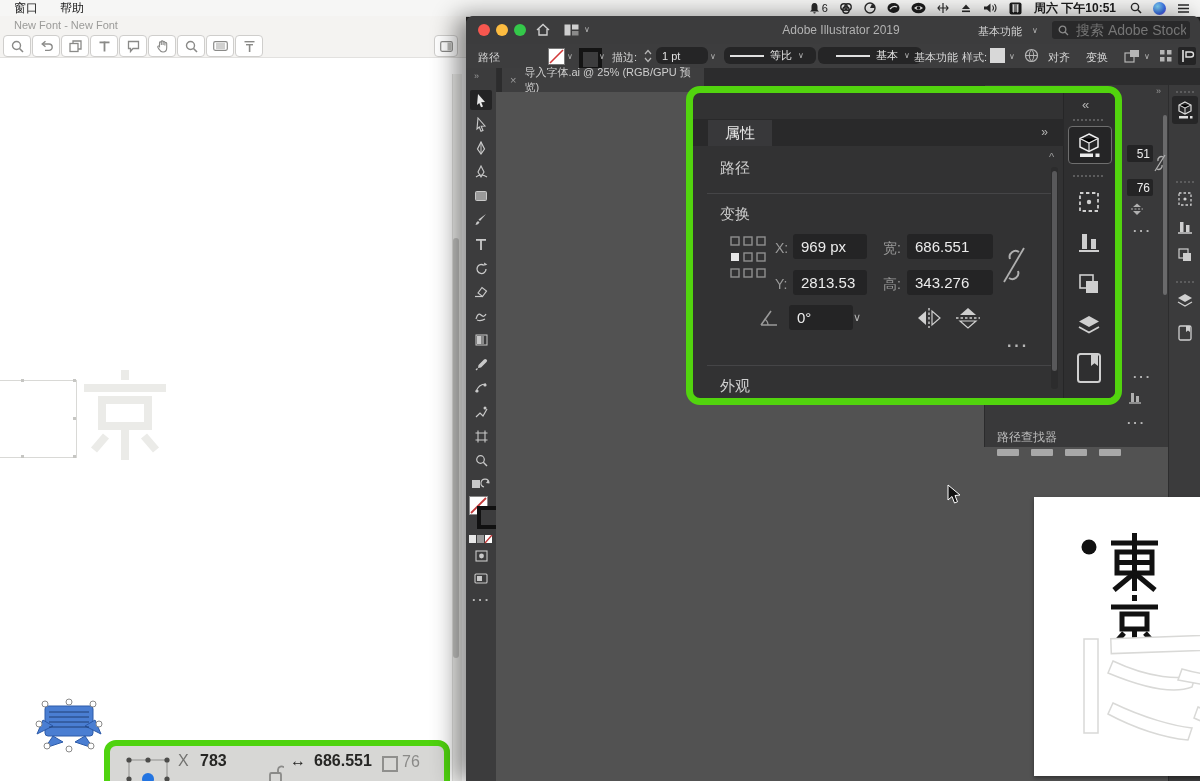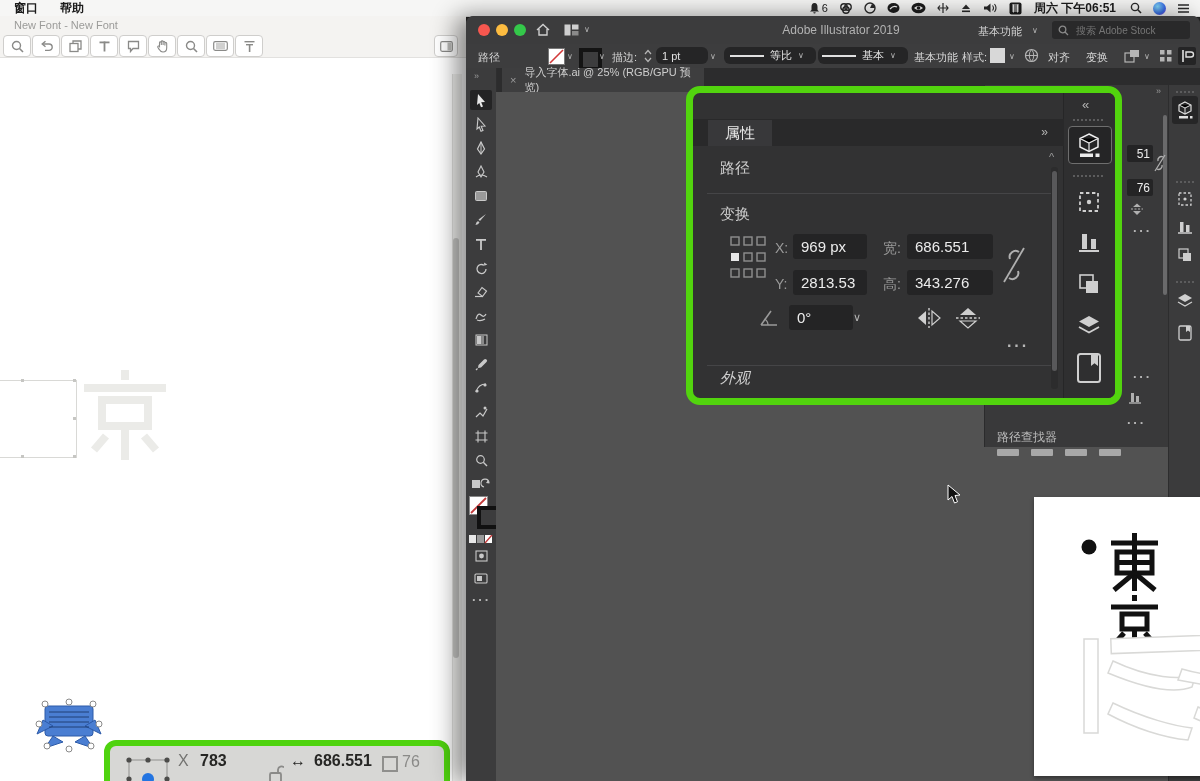--- a/index.html
+++ b/index.html
@@ -4,21 +4,21 @@
 <style>
   html,body{margin:0;padding:0;background:#222;}
   #screen{position:relative;width:1200px;height:781px;overflow:hidden;
           font-family:"Liberation Sans","DejaVu Sans",sans-serif;
           -webkit-font-smoothing:antialiased;}
   .abs{position:absolute;}
   .row{display:flex;align-items:center;}
   
   #menubar{left:0;top:0;width:1200px;height:16px;background:#f6f6f5;border-bottom:1px solid #d9d9d8;
            font-size:12px;color:#1c1c1c;}
-  .menu-item{font-weight:bold;margin-right:22px;}
+  .menu-item{font-weight:normal;margin-right:22px;}
   .tray-ic{display:inline-flex;align-items:center;justify-content:center;margin-left:11px;height:16px;}
   
   #fwin{left:0;top:16px;width:466px;height:765px;background:#fff;}
   #ftitle{left:0;top:0;width:466px;height:17px;background:#f4f3f1;font-size:11px;color:#9b9b99;}
   #ftoolbar{left:0;top:17px;width:466px;height:24px;background:#f4f3f1;border-bottom:1px solid #e2e1df;}
   .fbtn{position:absolute;top:2px;width:26px;height:20px;background:#fff;border:1px solid #cfcecc;border-radius:4px;
         display:flex;align-items:center;justify-content:center;}
   #ftabs{left:0;top:41px;width:466px;height:17px;background:#f0efed;border-bottom:1px solid #d6d5d3;}
   .fseg{position:absolute;left:0;top:1px;width:197px;height:15px;background:#dbdad7;}
   #ftablabel{position:absolute;left:248px;top:2px;font-size:10px;color:#4d4d4b;}
@@ -129,21 +129,21 @@
           <path d="M9.5 3.5 q2 2.5 0 5 M11.5 2 q3 4 0 8" stroke="#2a2a2a" stroke-width="1.1" fill="none"></path>
         </svg>
   </span>
   <span class="tray-ic">
     <svg width="13" height="13" viewBox="0 0 13 13">
           <rect x="0.5" y="0.5" width="12" height="12" rx="2" fill="#1d1d1d"></rect>
           <path d="M3 3 H10 M3 5 H10 M3 7 H10 M3 9 H10" stroke="#f6f6f5" stroke-width="0.9"></path>
           <path d="M4.5 2.5 V10.5 M8.5 2.5 V10.5" stroke="#f6f6f5" stroke-width="0.9"></path>
         </svg>
   </span>
-  <span style="font-size:12px;font-weight:bold;margin-left:12px;">周六 下午06:51</span>
+  <span style="font-size:12px;font-weight:bold;margin-left:12px;">周六 下午10:51</span>
   <span class="tray-ic" style="margin-left:14px;">
     <svg width="12" height="12" viewBox="0 0 12 12">
           <circle cx="5" cy="5" r="3.6" fill="none" stroke="#2a2a2a" stroke-width="1.4"></circle>
           <path d="M7.8 7.8 L11 11" stroke="#2a2a2a" stroke-width="1.6"></path>
         </svg>
   </span>
   <span class="tray-ic">
     <span style="width:13px;height:13px;border-radius:50%;background:radial-gradient(circle at 35% 35%, #7fd7f7, #3a6ee8 60%, #8a3ae8);"></span>
   </span>
   <span class="tray-ic" style="margin-right:10px;">
@@ -317,21 +317,21 @@
     </svg>
     <span class="abs chev" style="left:118px;top:9px;">∨</span>
     <span class="abs" style="left:8px;top:7px;width:734px;text-align:center;font-size:12px;color:#b2b2b2;pointer-events:none;">Adobe Illustrator 2019</span>
     <span class="abs" style="left:512px;top:8px;font-size:11px;color:#d0d0d0;">基本功能</span>
     <span class="abs chev" style="left:566px;top:10px;">∨</span>
     <span class="abs row" style="left:586px;top:5px;width:138px;height:18px;background:#29292a;border-radius:3px;">
       <svg style="margin-left:6px;" width="11" height="11" viewBox="0 0 11 11">
         <circle cx="4.5" cy="4.5" r="3.3" fill="none" stroke="#8a8a8a" stroke-width="1.3"></circle>
             <path d="M7 7 L10 10" stroke="#8a8a8a" stroke-width="1.3"></path>
       </svg>
-      <input style="background: transparent; border: none; outline: none; color: rgb(187, 187, 187); font-size: 10px; width: 110px; margin-left: 5px; font-family: inherit;" placeholder="搜索 Adobe Stock">
+      <input style="background: transparent; border: none; outline: none; color: rgb(187, 187, 187); font-size: 14px; width: 110px; margin-left: 5px; font-family: inherit;" placeholder="搜索 Adobe Stock">
     </span>
   </div>
 
   <div class="abs" id="aictrl">
     <span class="ctrl-lab" style="left:12px;">路径</span>
     <span class="abs" style="left:82px;top:4px;width:15px;height:15px;background:#fff;border:1px solid #777;">
       <svg width="15" height="15" viewBox="0 0 15 15">
             <path d="M1 14 L14 1" stroke="#d23a3a" stroke-width="1.6"></path>
           </svg>
     </span>
@@ -349,21 +349,21 @@
       <span>1 pt</span>
     </span>
     <span class="abs chev" style="left:244px;top:8px;">∨</span>
     <span class="dd-field" style="left:258px;width:86px;padding-left:6px;">
       <svg width="34" height="4" viewBox="0 0 34 4">
             <rect x="0" y="1" width="34" height="2" fill="#e0e0e0"></rect>
           </svg>
       <span style="margin-left:6px;">等比</span>
       <span class="chev" style="margin-left:6px;">∨</span>
     </span>
-    <span class="dd-field" style="left:352px;width:86px;padding-left:4px;">
+    <span class="dd-field" style="left:352px;width:86px;padding-left:18px;">
       <svg width="34" height="4" viewBox="0 0 34 4">
             <rect x="0" y="1" width="34" height="2" fill="#e0e0e0"></rect>
           </svg>
       <span style="margin-left:6px;">基本</span>
       <span class="chev" style="margin-left:6px;">∨</span>
     </span>
     <span class="ctrl-lab" style="left:448px;">基本功能</span>
     <span class="ctrl-lab" style="left:496px;">样式:</span>
     <span class="abs" style="left:524px;top:4px;width:15px;height:15px;background:#d8d8d8;"></span>
     <span class="abs chev" style="left:543px;top:8px;">∨</span>
@@ -703,21 +703,21 @@
           <path d="M17 4 V18 L25 11 Z" fill="none" stroke="#cfcfcf" stroke-width="1.2"></path>
     </svg>
     <svg class="abs" style="left:262px;top:214px;" width="26" height="22" viewBox="0 0 26 22">
       <path d="M1 11 H25" stroke="#cfcfcf" stroke-width="1.4" stroke-dasharray="2.5 2"></path>
       <path d="M5 8 H21 L13 1 Z" fill="#cfcfcf"></path>
           <path d="M5 14 H21 L13 21 Z" fill="none" stroke="#cfcfcf" stroke-width="1.2"></path>
     </svg>
     <span class="abs dots" style="left:314px;top:244px;font-size:16px;">···</span>
 
     <div class="gp-div" style="top:272px;"></div>
-    <span class="gp-sec" style="top:276px;font-style:italic;">外观</span>
+    <span class="gp-sec" style="top:284px;">外观</span>
 
     <span class="abs" style="left:356px;top:58px;font-size:11px;color:#9a9a9a;">^</span>
     <span class="abs" style="left:358px;top:74px;width:7px;height:222px;background:#2c2c2d;border-radius:3px;"></span>
     <span class="abs" style="left:359px;top:78px;width:5px;height:200px;background:#58585a;border-radius:3px;"></span>
   </div>
 
   <svg class="abs" id="artboard" width="555" height="279" viewBox="0 0 555 279" aria-label="東京">
 
     <circle cx="55" cy="50" r="7.5" fill="#111"></circle>
     <g stroke="#111" stroke-width="5" fill="none">

